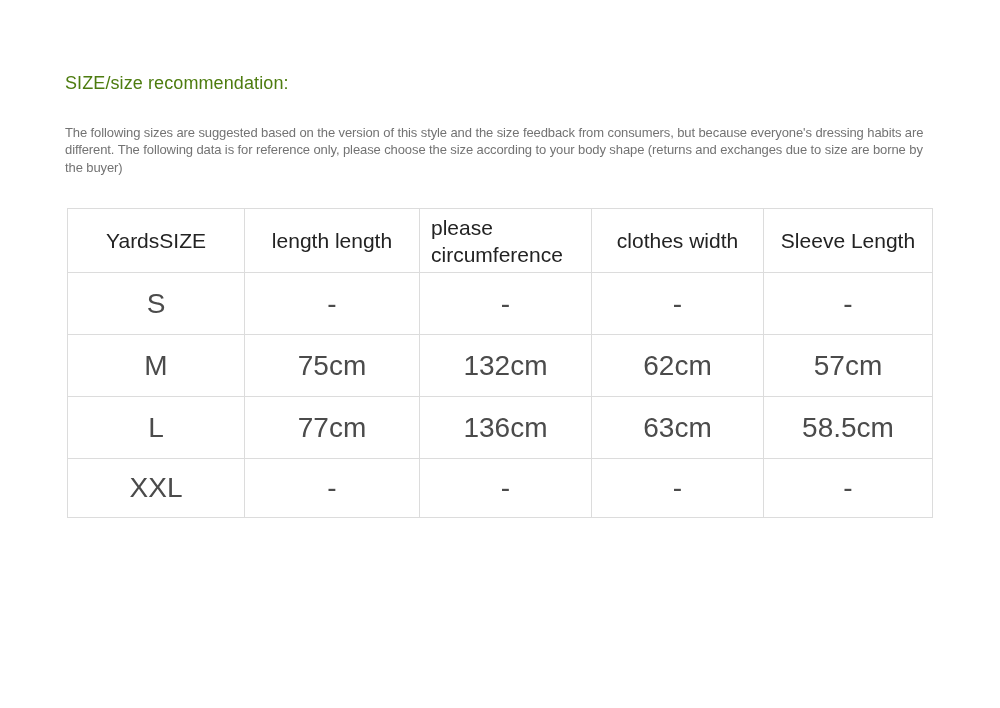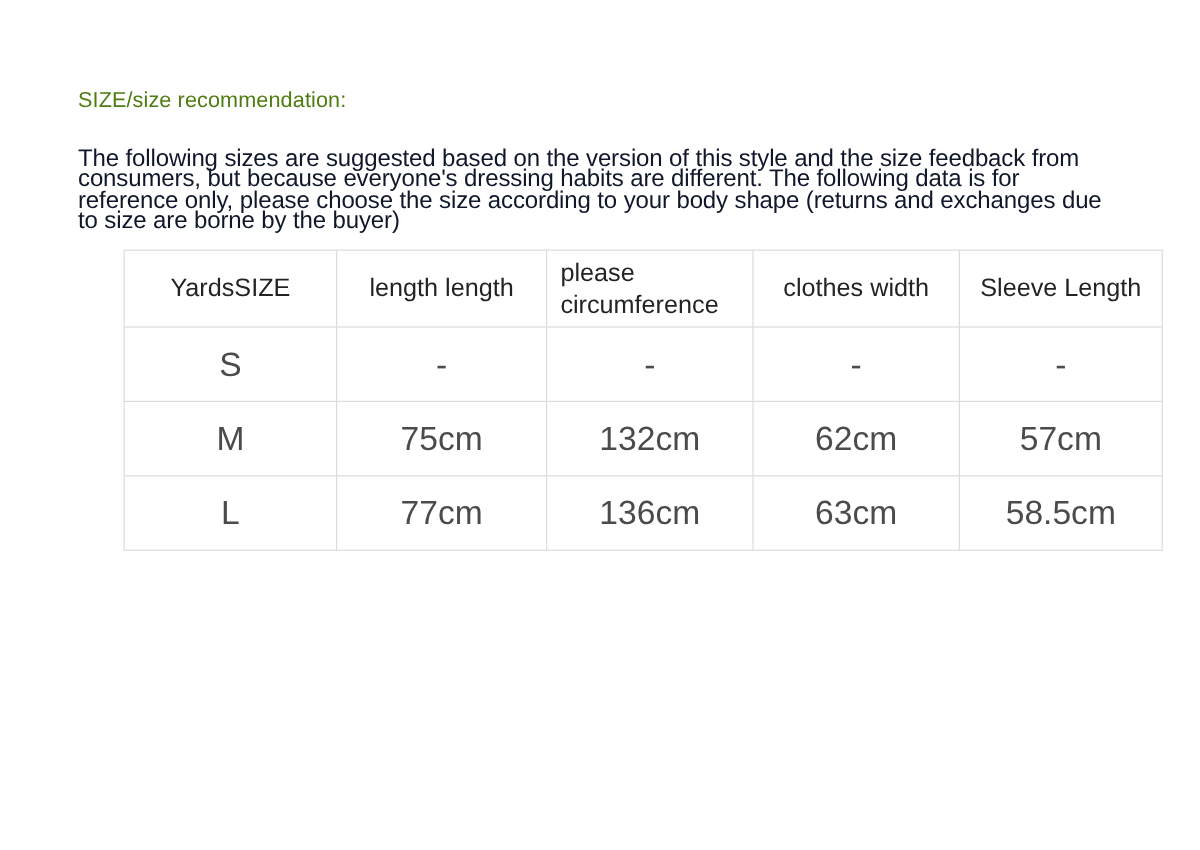--- a/index.html
+++ b/index.html
@@ -21,24 +21,24 @@
     top: 73px;
     font-size: 18px;
     letter-spacing: 0.1px;
     color: #4d7c0f;
   }
   .size-description {
     position: absolute;
     left: 65px;
     top: 124px;
     width: 872px;
-    font-size: 20px;
+    font-size: 13px;
     line-height: 17.4px;
     letter-spacing: -0.1px;
-    color: #0f172a;
+    color: #737373;
   }
   .size-chart {
     position: absolute;
     left: 67px;
     top: 208px;
     width: 865px;
   }
   .size-chart-title {
     height: 65px;
     background: #5593ba;
@@ -47,21 +47,20 @@
     letter-spacing: 0.2px;
     display: flex;
     align-items: center;
     padding-left: 17px;
     box-sizing: border-box;
   }
   table.size-table {
     border-collapse: collapse;
     table-layout: fixed;
     width: 865px;
-    margin-left: 36px;
   }
   table.size-table th,
   table.size-table td {
     border: 1px solid #dcdcdc;
     background: #ffffff;
     font-weight: 400;
     vertical-align: middle;
     padding: 0;
   }
   table.size-table th {
@@ -127,15 +126,22 @@
         <td>62cm</td>
         <td>57cm</td>
       </tr>
       <tr>
         <td>L</td>
         <td>77cm</td>
         <td>136cm</td>
         <td>63cm</td>
         <td>58.5cm</td>
       </tr>
+      <tr class="row-last">
+        <td>XXL</td>
+        <td>-</td>
+        <td>-</td>
+        <td>-</td>
+        <td>-</td>
+      </tr>
     </tbody>
   </table>
 </div>
 
 </body></html>

